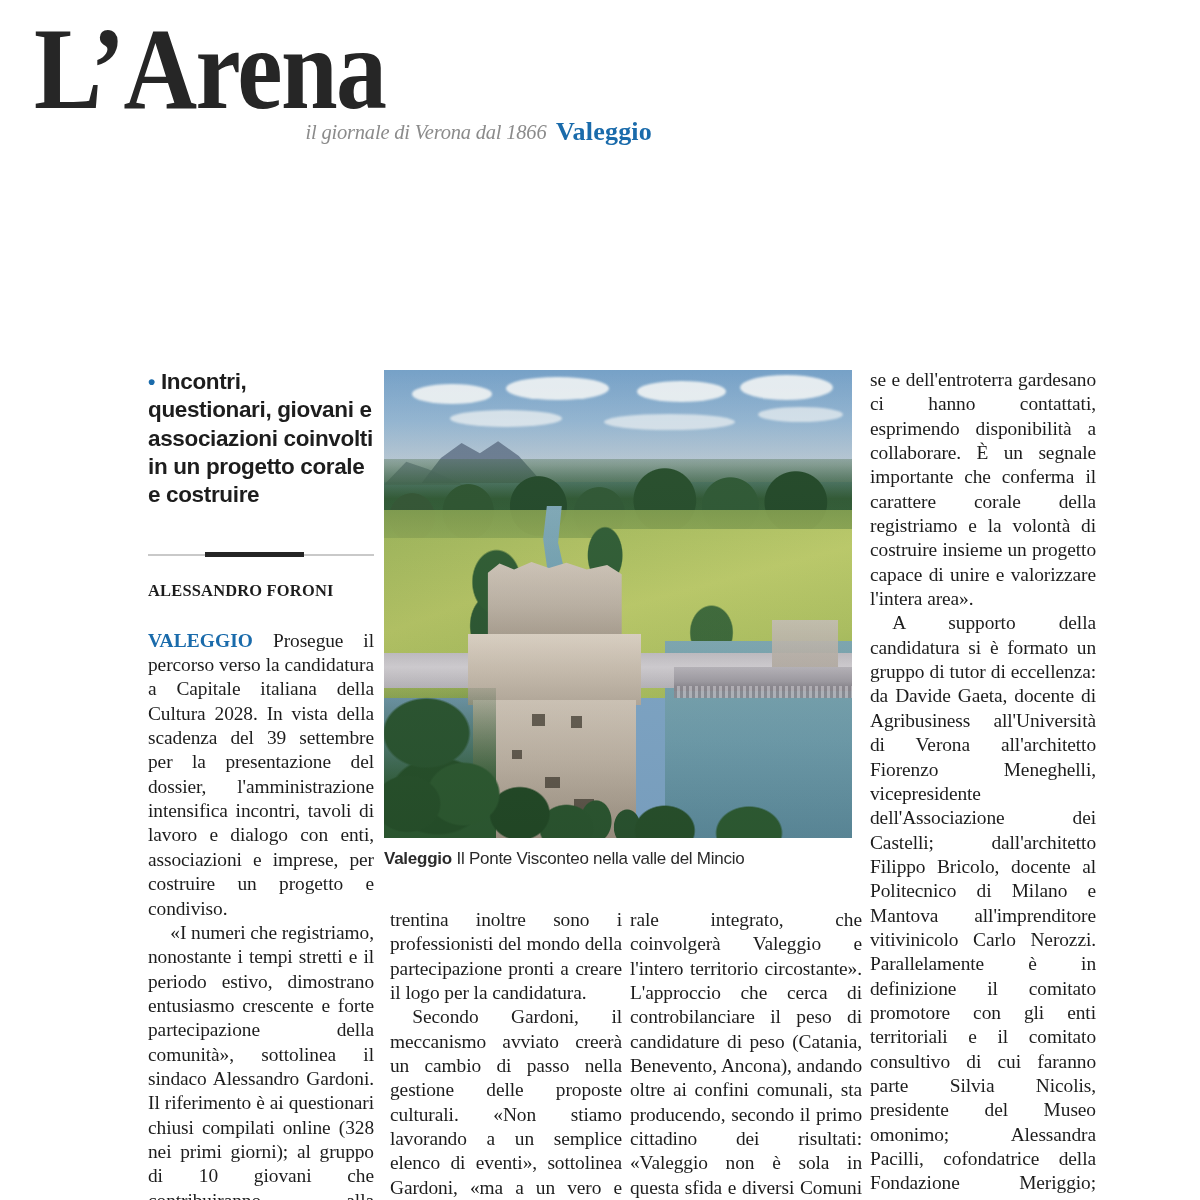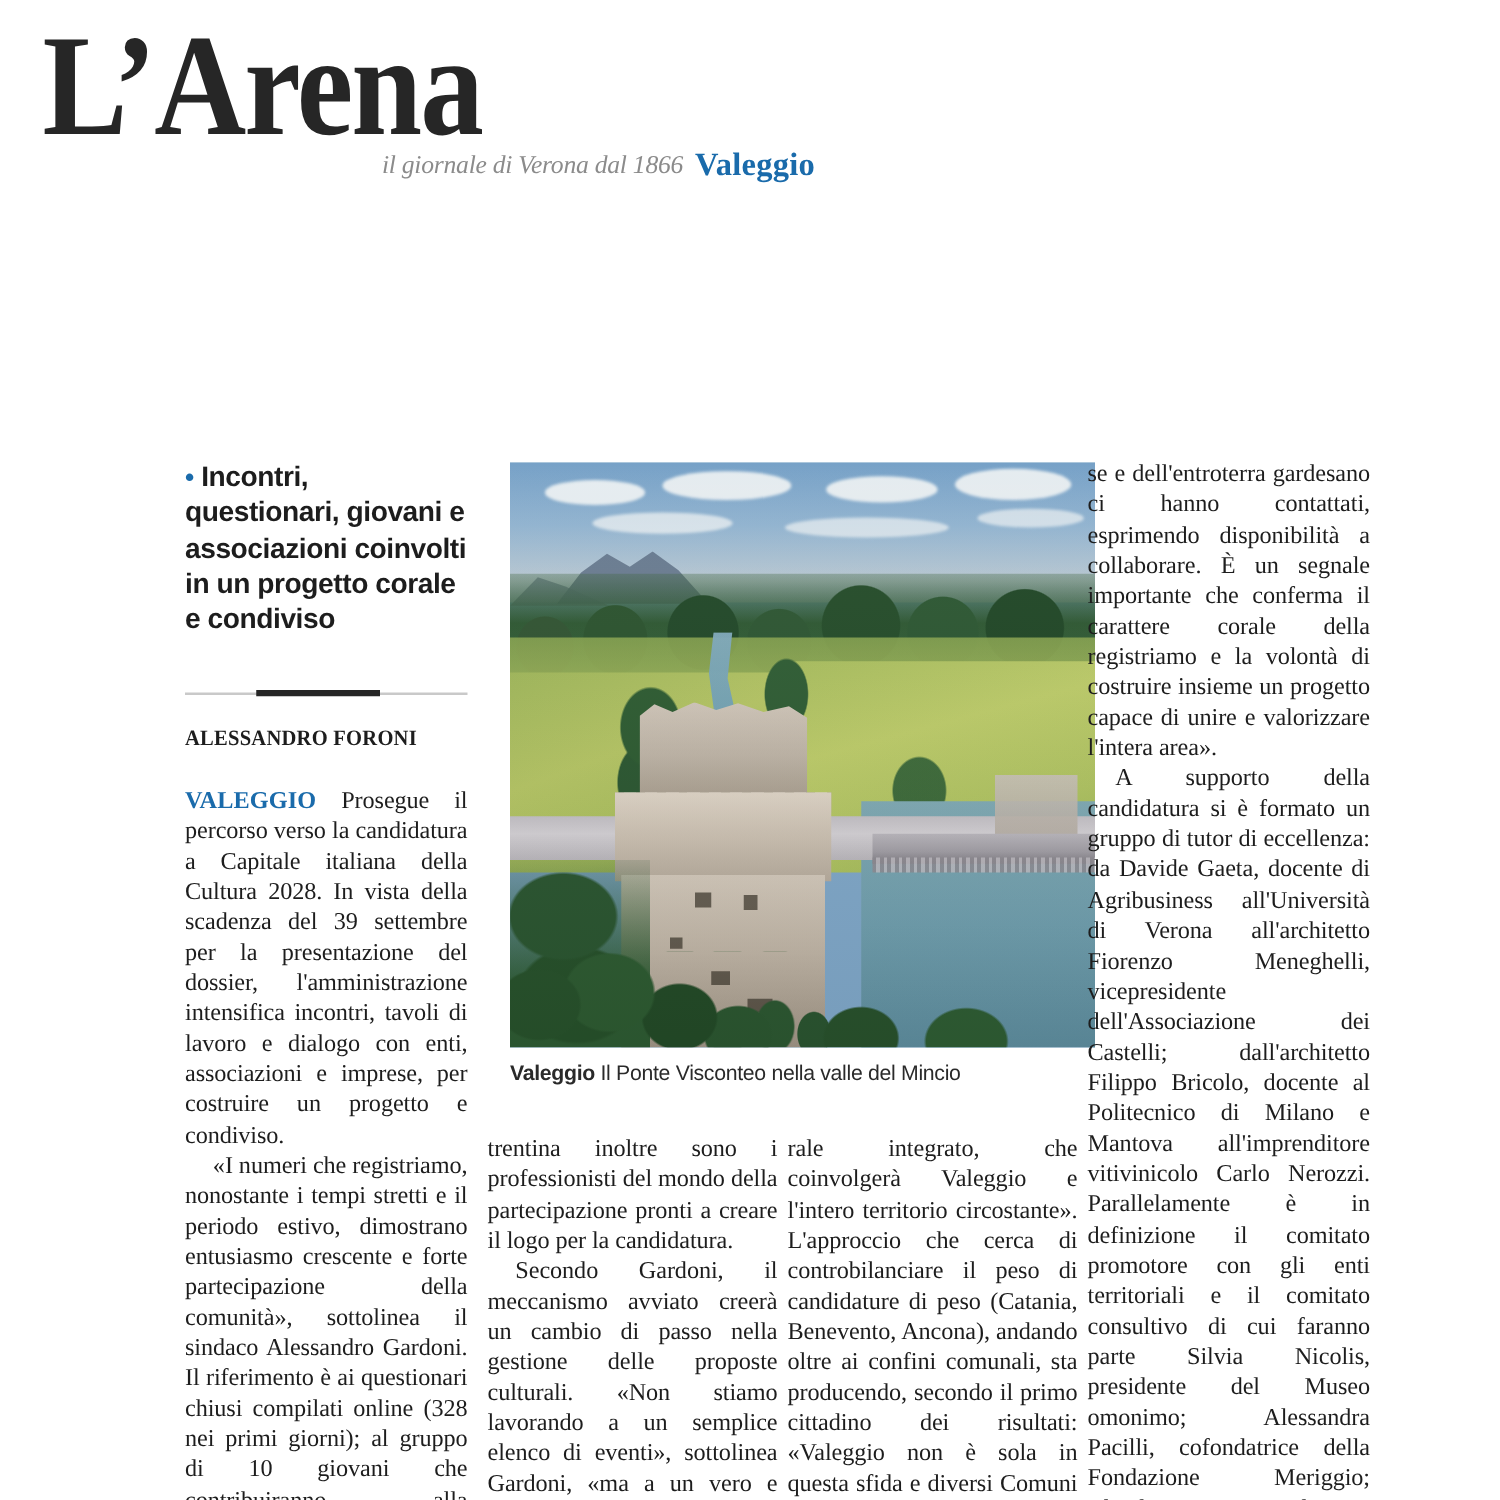--- a/index.html
+++ b/index.html
@@ -123,21 +123,21 @@
   .body-text p{margin:0;}
   .body-text p + p{text-indent:1.15em;}
   .dateline{
     font-weight:700;
     color:#1a6bab;
     letter-spacing:.1px;
   }
   .col-1 .body-text{margin-top:28px;}
 
   
-  .photo-wrap{position:absolute;left:408px;top:370px;width:564px;}
+  .photo-wrap{position:absolute;left:384px;top:370px;width:564px;}
   .photo{
     position:relative;width:468px;height:468px;overflow:hidden;
     background:#7fa7c8;
   }
   .sky{
     position:absolute;left:0;top:0;width:100%;height:24%;
     background:linear-gradient(180deg,#6f9cc4 0%,#8fb2cf 45%,#b9c8d2 85%,#a9bccb 100%);
   }
   .cloud{position:absolute;background:#eef2f3;border-radius:50%;opacity:.92;filter:blur(1.2px);}
   .c1{left:6%;top:3%;width:17%;height:4.2%;}
@@ -315,21 +315,21 @@
     <div class="logo">L’Arena</div>
     <div class="tagline">il giornale di Verona dal 1866</div>
   </div>
 
   <div class="kicker">Valeggio</div>
 
 
   <div class="col col-1">
     <div class="summary">
       <span class="bullet">•</span>
-      <span>Incontri, questionari, giovani e associazioni coinvolti in un progetto corale e condiviso</span>
+      <span>Incontri, questionari, giovani e associazioni coinvolti in un progetto corale e costruire</span>
     </div>
     <div class="rule"></div>
     <div class="byline">ALESSANDRO FORONI</div>
 
     <div class="body-text">
       <p><span class="dateline">VALEGGIO</span><span> Prosegue il percorso verso la candidatura a Capitale italiana della Cultura 2028. In vista della scadenza del 39 settembre per la presentazione del dossier, l'amministrazione intensifica incontri, tavoli di lavoro e dialogo con enti, associazioni e imprese, per costruire un progetto e condiviso.</span></p>
       <p>«I numeri che registriamo, nonostante i tempi stretti e il periodo estivo, dimostrano entusiasmo crescente e forte partecipazione della comunità», sottolinea il sindaco Alessandro Gardoni. Il riferimento è ai questionari chiusi compilati online (328 nei primi giorni); al gruppo di 10 giovani che contribuiranno alla definizione del progetto e alla trentina di manifestazioni di interesse arrivate dalle associazioni valeggiane. Una</p>
     </div>
   </div>
 

